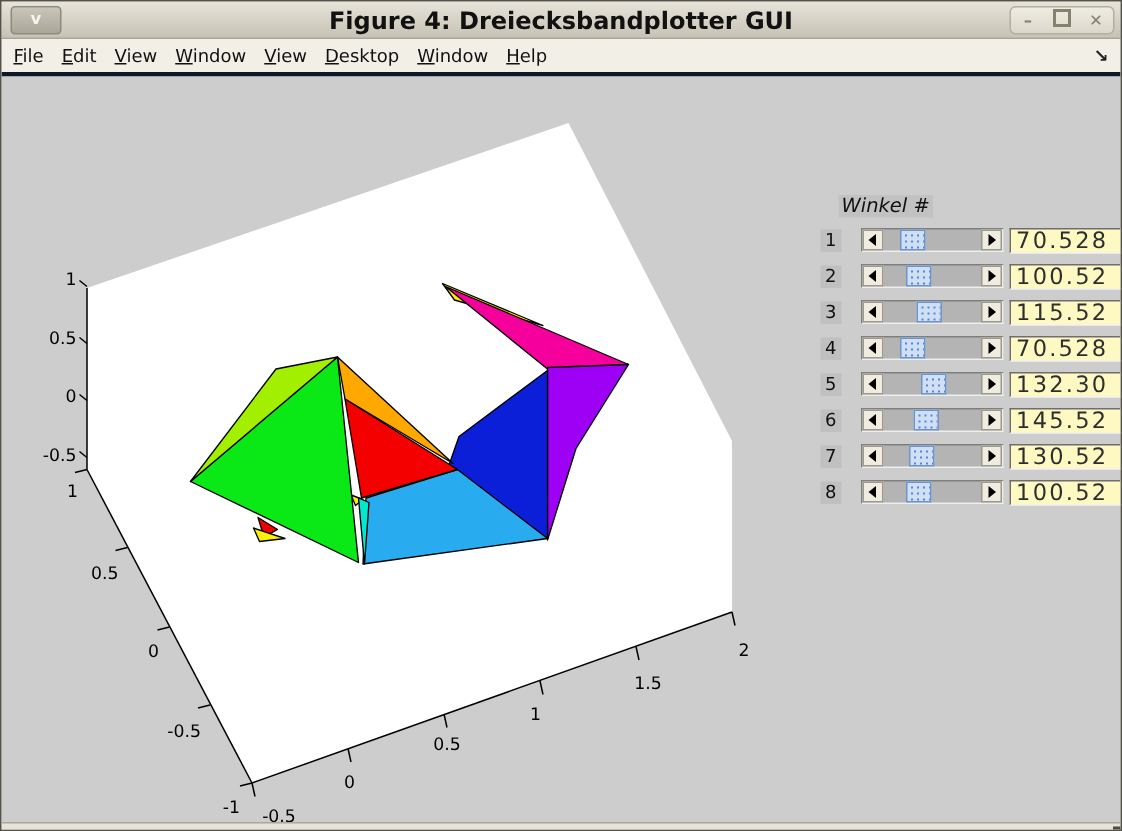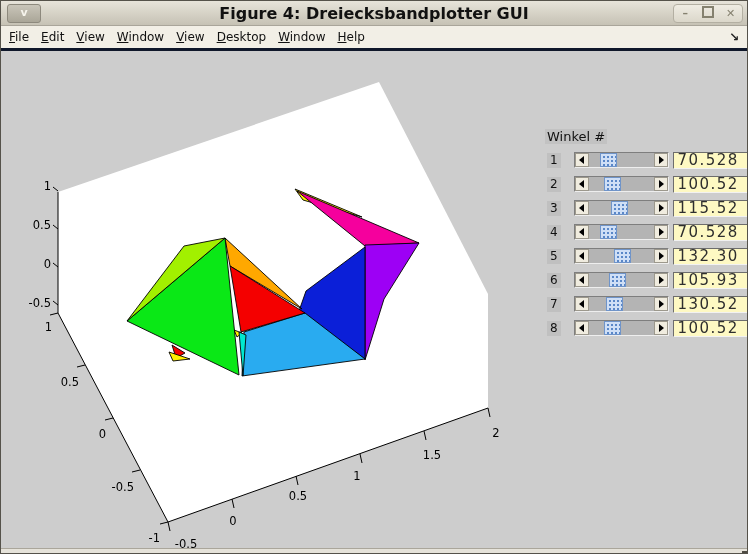--- a/index.html
+++ b/index.html
@@ -17,21 +17,21 @@
   .menubar{position:relative;height:25px;background:#f2efe6;border-bottom:3px solid #0f172a;display:flex;align-items:center;gap:12px;padding-left:8px;box-sizing:border-box;}
   .mitem{font-size:12px;color:#111;cursor:default;}
   .mitem::first-letter{text-decoration:underline;}
   .dock-icon{position:absolute;right:8px;top:4px;font-size:12px;font-weight:bold;color:#222;}
   
   .canvas{position:relative;height:497px;background:#cdcdcd;overflow:hidden;}
   svg.plot{position:absolute;left:0;top:0;}
   svg text{font-family:"DejaVu Sans","Liberation Sans",sans-serif;}
   
   .panel{position:absolute;left:538px;top:75px;width:210px;}
-  .panel-title{display:inline-block;margin-left:6px;padding:0 2px;background:#c2c2c2;font-size:13px;color:#111;height:15px;line-height:15px;}
+  .panel-title{display:inline-block;margin-left:20px;padding:0 2px;background:#c2c2c2;font-size:13px;color:#111;height:15px;line-height:15px;font-style:italic;}
   .rows{position:absolute;left:0;top:26px;width:210px;}
   .srow{display:flex;align-items:center;height:16px;margin-bottom:8px;}
   .snum{width:14px;height:15px;margin-left:8px;background:#c0c0c0;font-size:12px;color:#111;text-align:center;line-height:15px;}
   .slider{position:relative;display:flex;width:99px;height:16px;margin-left:13px;background:#b4b4b4;
     border-top:1px solid #7e7e7e;border-left:1px solid #7e7e7e;border-bottom:1px solid #eeeeee;border-right:1px solid #eeeeee;box-sizing:border-box;}
   .sarrow{width:14px;height:100%;background:#f0ecdf;border:1px solid #9c988c;box-sizing:border-box;display:flex;align-items:center;justify-content:center;flex:none;}
   .sarrow.right{margin-left:auto;}
   .tri-l{width:0;height:0;border:4px solid transparent;border-right:5px solid #000;margin-left:-4px;}
   .tri-r{width:0;height:0;border:4px solid transparent;border-left:5px solid #000;margin-right:-4px;}
   .strack{position:absolute;left:14px;right:14px;top:0;bottom:0;}
@@ -207,21 +207,21 @@
               <span class="sarrow left">
                 <span class="tri-l"></span>
               </span>
               <span class="strack">
                 <span class="sthumb" style="left:20px"></span>
               </span>
               <span class="sarrow right">
                 <span class="tri-r"></span>
               </span>
             </span>
-            <span class="sval">105.93</span>
+            <span class="sval">145.52</span>
           </div>
           <div class="srow">
             <span class="snum">7</span>
             <span class="slider">
               <span class="sarrow left">
                 <span class="tri-l"></span>
               </span>
               <span class="strack">
                 <span class="sthumb" style="left:17px"></span>
               </span>

